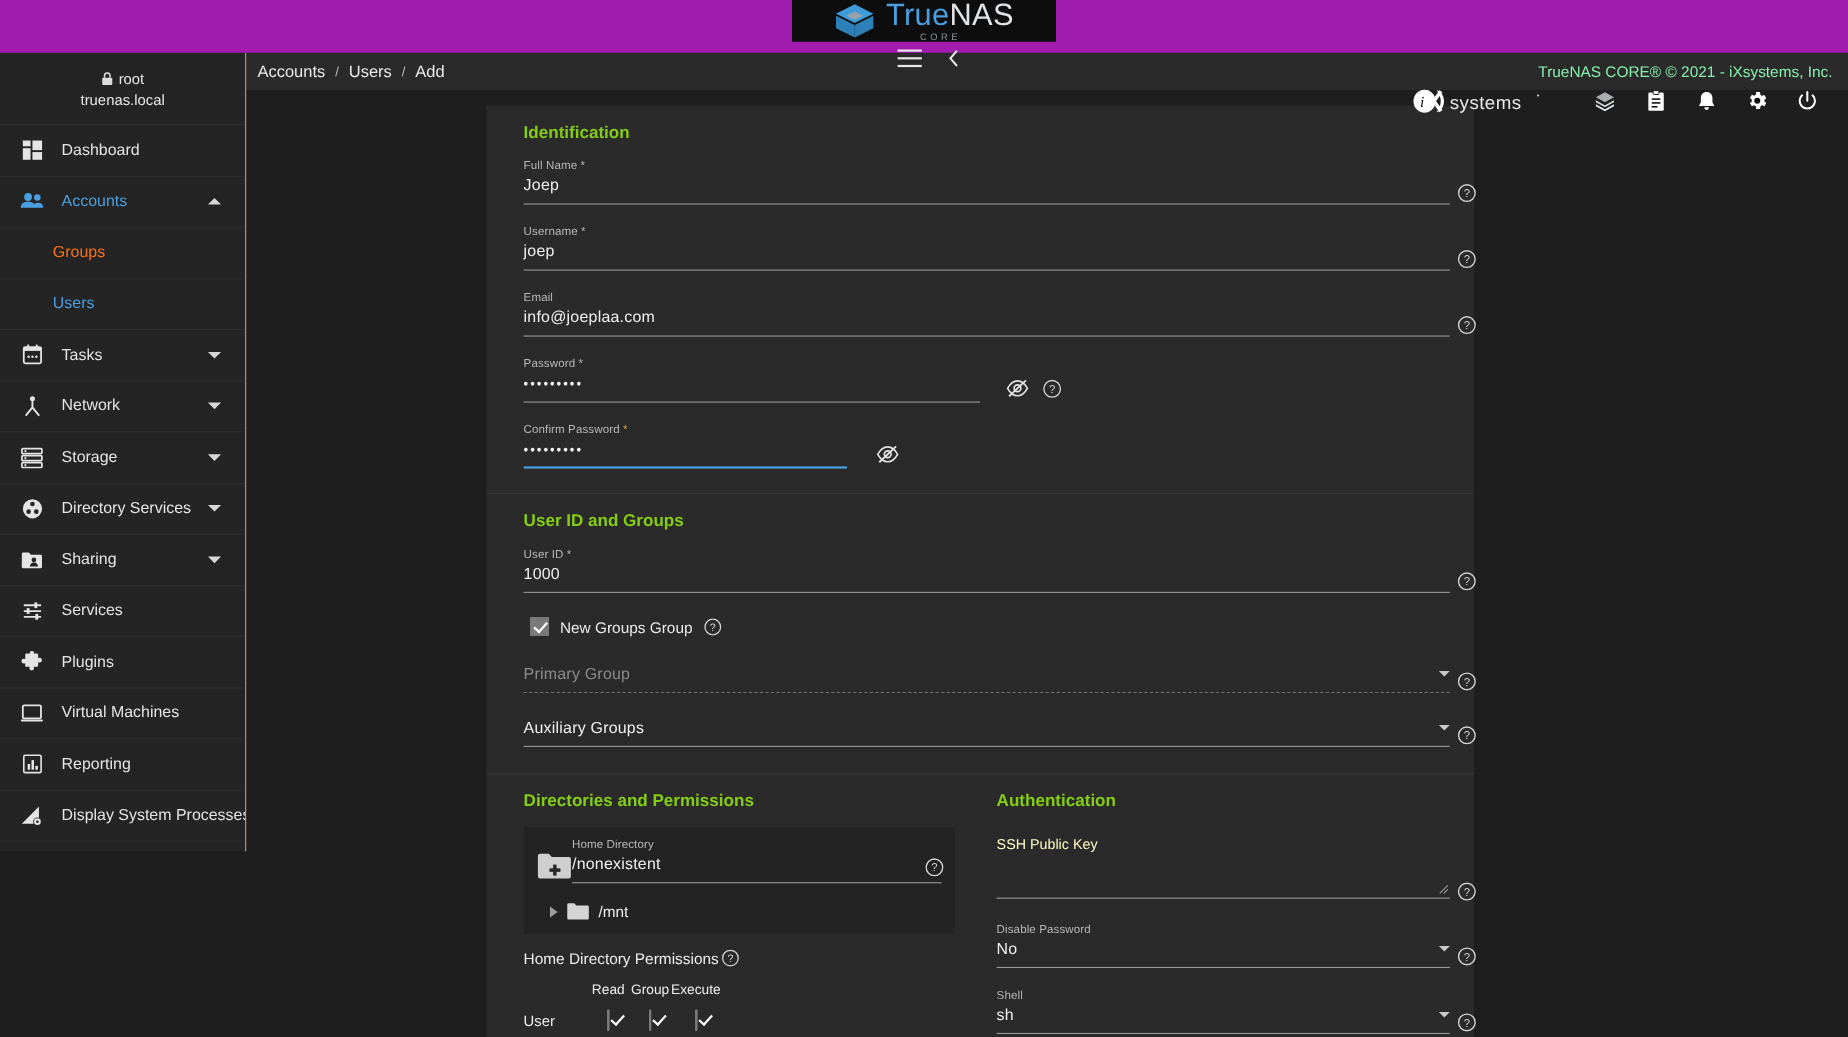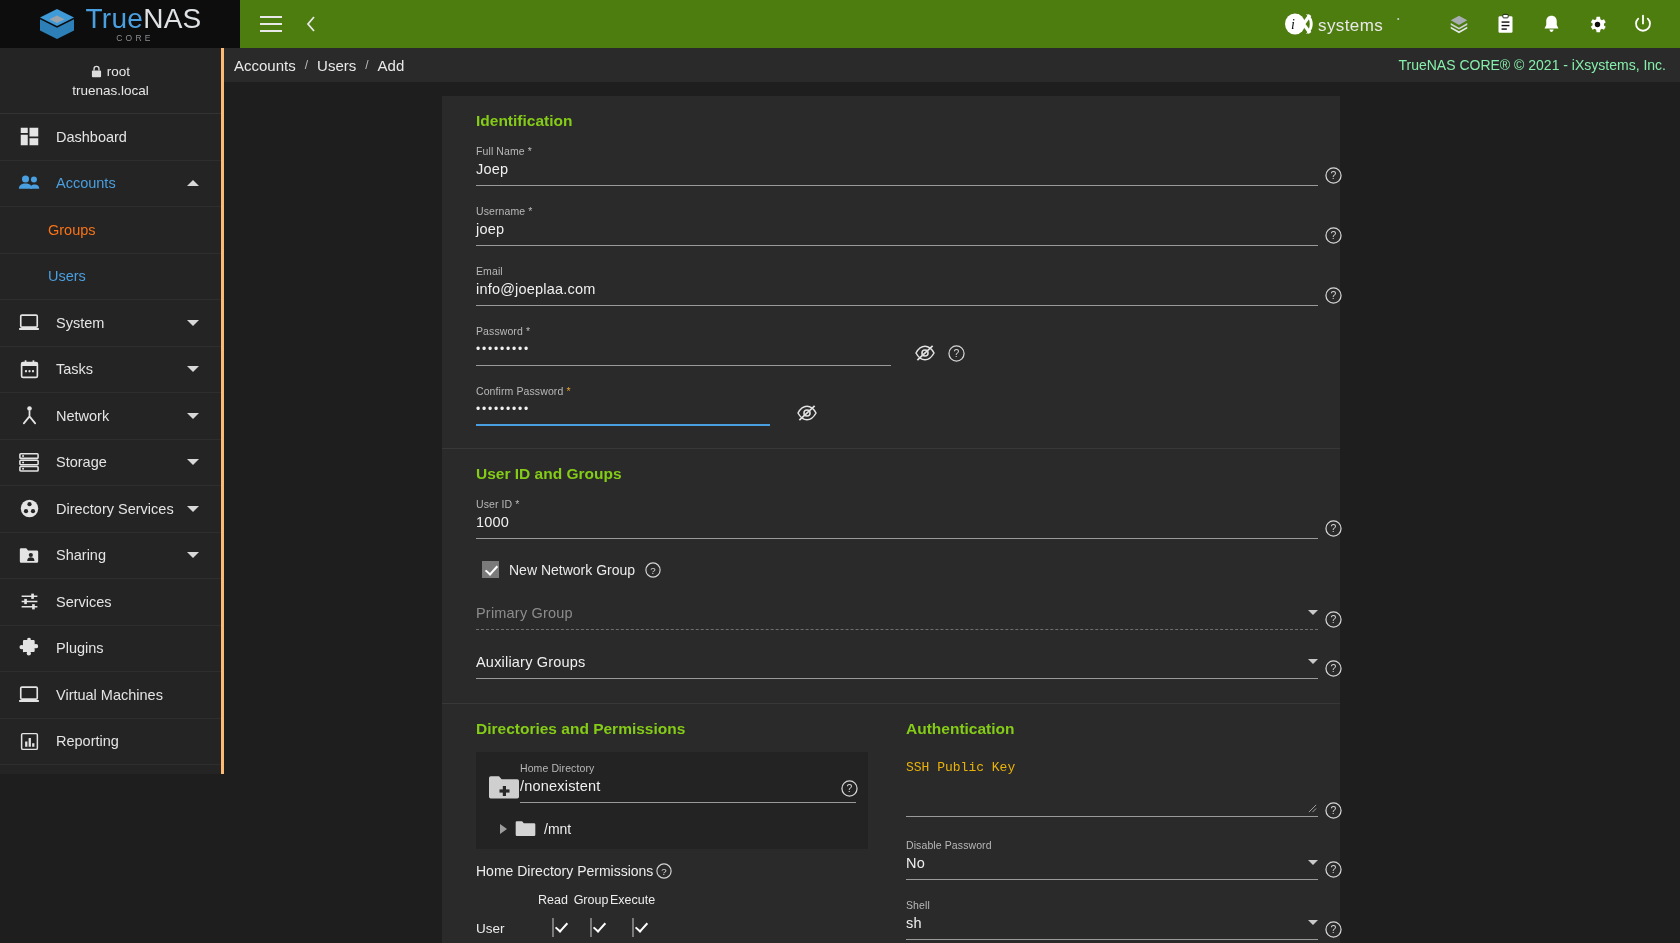--- a/index.html
+++ b/index.html
@@ -8,23 +8,24 @@
     background: #1e1e1e;
     font-family: "Liberation Sans", sans-serif;
     color: #e0e0e0;
     overflow: hidden;
   }
 
   
   .topbar {
     position: absolute; top: 0; left: 0;
     width: 1680px; height: 48px;
-    background: #4d7c0f;
+    background: #a21caf;
     display: flex; align-items: center;
     z-index: 50;
+    flex-direction: column;
   }
   .brand {
     width: 240px; height: 48px;
     display: flex; align-items: center; justify-content: center;
     gap: 9px;
     background: #0d0d0d;
   }
   .brand-logo { width: 38px; height: 34px; flex: none; }
   .brand-text { display: flex; flex-direction: column; align-items: flex-end; line-height: 1; }
   .brand-true {
@@ -59,21 +60,21 @@
     display: flex; align-items: center; justify-content: center;
     cursor: pointer; color: #f0f0f0;
   }
 
   
   .sidebar {
     position: absolute; top: 48px; left: 0;
     width: 224px; height: 726px;
     background: #242424;
     overflow: hidden;
-    border-right: 3px solid #fdba74;
+    border-right: 1px solid #fdba74;
   }
   .user-block {
     height: 66px;
     display: flex; flex-direction: column; align-items: center; justify-content: center;
     gap: 4px;
     border-bottom: 1px solid #333;
   }
   .user-line { display: flex; align-items: center; gap: 5px; font-size: 13.5px; color: #e6e6e6; }
   .user-host { font-size: 13.5px; color: #e6e6e6; }
   .lock-ico { width: 11px; height: 13px; }
@@ -244,21 +245,21 @@
     font-size: 12.5px; font-weight: normal; color: #ededed;
     padding: 0 0 12px 0; text-align: center; width: 38px;
   }
   .perm-table th.rowhdr { width: 58px; text-align: left; }
   .perm-table td { text-align: center; padding: 0 0 10px 0; height: 26px; }
   .perm-table td.rowhdr { font-size: 13.5px; color: #ededed; text-align: left; }
   .perm-table .cbox { margin: 0 auto; }
 
   
   .ta-field { position: relative; margin-bottom: 19px; }
-  .ta-label { font-size: 13px; color: #eab308; display:block; margin-bottom: 4px; font-family: Liberation Mono, monospace; }
+  .ta-label { font-size: 13px; color: #fef9c3; display:block; margin-bottom: 4px; }
   .ta-box {
     height: 38px;
     border-bottom: 1px solid #9a9a9a;
     position: relative;
   }
   .resize-grip {
     position: absolute; right: 1px; bottom: 3px;
     width: 9px; height: 9px;
   }
 </style>
@@ -373,30 +374,20 @@
         <path d="M1 17 C1 12.5 4.3 11 8.5 11 C12.7 11 16 12.5 16 17 Z" fill="#4a9fe0"></path>
         <path d="M14 17 C14 13.3 16 12 18.5 12 C21.5 12 24 13.3 24 17 Z" fill="#4a9fe0"></path>
       </svg>
     </span>
     <span class="nav-label">Accounts</span>
     <span class="nav-caret caret-up"></span>
   </div>
   <div class="sub-item">Groups</div>
   <div class="sub-item active">Users</div>
 
-  <div class="nav-item">
-    <span class="nav-ico">
-      <svg width="22" height="19" viewBox="0 0 24 20">
-        <rect x="3" y="2" width="18" height="13" rx="1.3" fill="none" stroke="#e4e4e4" stroke-width="1.8"></rect>
-        <rect x="1" y="16" width="22" height="2.2" rx="1" fill="#e4e4e4"></rect>
-      </svg>
-    </span>
-    <span class="nav-label">System</span>
-    <span class="nav-caret caret-down"></span>
-  </div>
 
   <div class="nav-item">
     <span class="nav-ico">
       <svg width="21" height="21" viewBox="0 0 24 24">
         <rect x="3" y="4" width="18" height="17" rx="1.6" fill="none" stroke="#e4e4e4" stroke-width="1.9"></rect>
         <rect x="3" y="4" width="18" height="4" fill="#e4e4e4"></rect>
         <rect x="6.5" y="1.5" width="2" height="4" fill="#e4e4e4"></rect>
         <rect x="15.5" y="1.5" width="2" height="4" fill="#e4e4e4"></rect>
         <circle cx="8" cy="14" r="1.3" fill="#e4e4e4"></circle>
         <circle cx="12" cy="14" r="1.3" fill="#e4e4e4"></circle>
@@ -605,21 +596,21 @@
         <span class="help-ico">
           <svg width="17" height="17" viewBox="0 0 18 18">
               <circle cx="9" cy="9" r="8" fill="none" stroke="#d6d6d6" stroke-width="1.3"></circle>
               <text x="9" y="13" font-size="11" fill="#d6d6d6" text-anchor="middle" font-family="Liberation Sans, sans-serif">?</text>
             </svg>
         </span>
       </div>
 
       <div class="field cbrow" style="margin:22px 0 26px 6px;">
         <span class="cbox checked"></span>
-        <span class="cblabel">New Network Group</span>
+        <span class="cblabel">New Groups Group</span>
         <span class="help-inline">
           <svg width="16" height="16" viewBox="0 0 18 18">
               <circle cx="9" cy="9" r="8" fill="none" stroke="#d6d6d6" stroke-width="1.3"></circle>
               <text x="9" y="13" font-size="11" fill="#d6d6d6" text-anchor="middle" font-family="Liberation Sans, sans-serif">?</text>
             </svg>
         </span>
       </div>
 
       <div class="field">
         <div class="fv select disabled">

